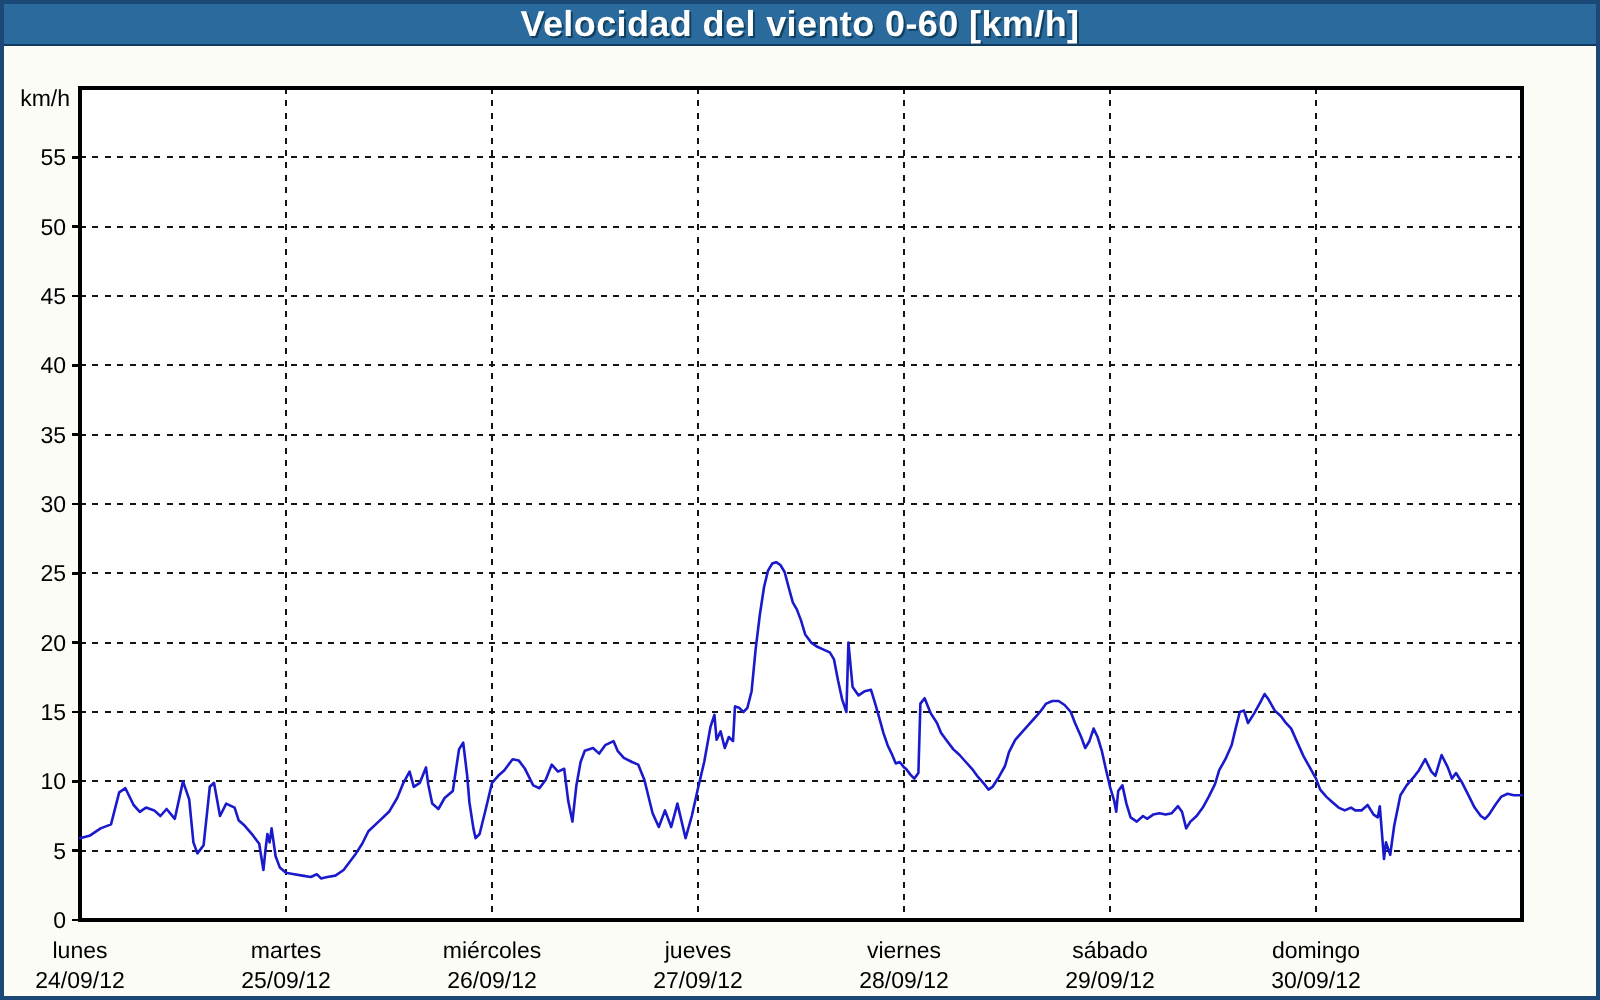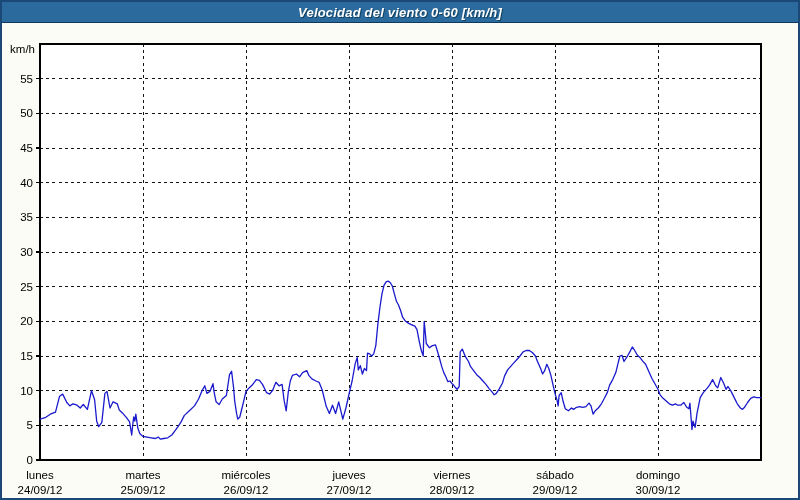--- a/index.html
+++ b/index.html
@@ -6,23 +6,22 @@
   .window{
     position:relative;width:800px;height:500px;box-sizing:border-box;
     border:2px solid #1c4878;background:#fbfcf6;
     font-family:"Liberation Sans", sans-serif;overflow:hidden;
   }
   .titlebar{
     height:20px;background:#2a6a9d;border-bottom:1px solid #0d3a5e;
     display:flex;align-items:center;justify-content:center;
   }
   .titlebar span{
-    color:#ffffff;font-size:13px;font-weight:bold;letter-spacing:0.2px;
+    color:#ffffff;font-size:18px;font-weight:bold;letter-spacing:0.2px;
     text-shadow:1px 1px 0 #11405f;
-    font-style:italic;
   }
   .chart-wrap{position:absolute;left:0;top:21px;width:796px;height:475px;}
   svg{display:block;}
   text{font-family:"Liberation Sans", sans-serif;}
 </style>
 </head>
 <body>
 
 <div class="window">
   <div class="titlebar">

